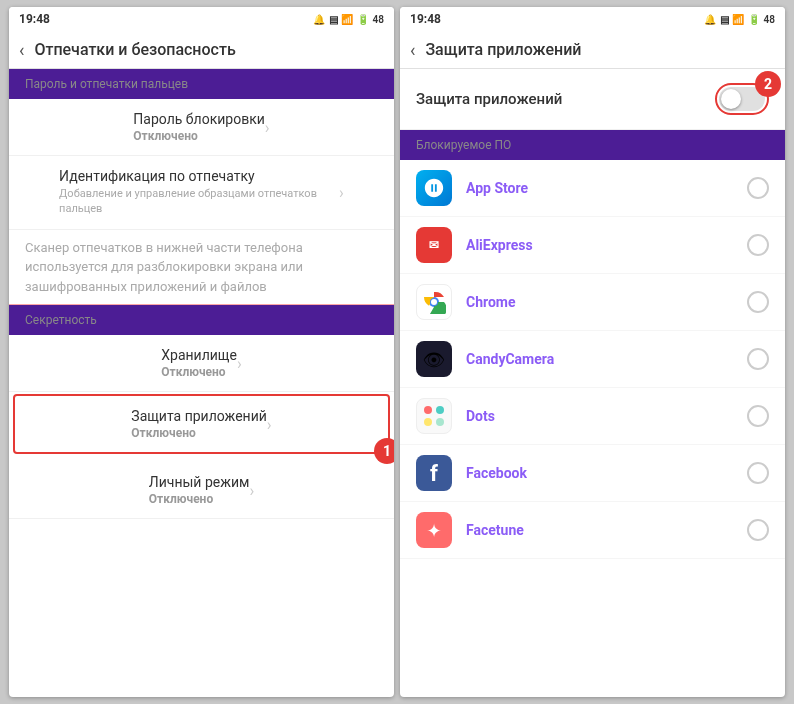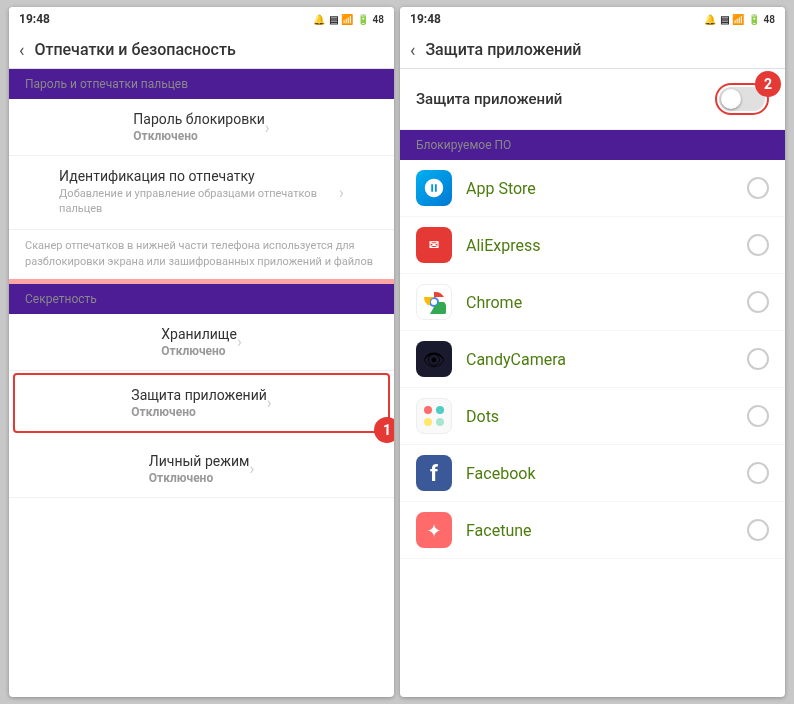--- a/index.html
+++ b/index.html
@@ -107,25 +107,25 @@
     }
     
     .highlighted {
       border: 2px solid #e53935;
       margin: 2px 4px;
       border-radius: 4px;
     }
     
     .info-block {
       padding: 8px 16px;
-      font-size: 11px;
+      font-size: 13px;
       color: #aaa;
       line-height: 1.5;
       background: #fff;
-      border-bottom: 5px solid #fca5a5;
+      border-bottom: 1px solid #fca5a5;
     }
     
     .toggle-row {
       display: flex;
       justify-content: space-between;
       align-items: center;
       padding: 14px 16px;
       background: #fff;
       border-bottom: 1px solid #f0f0f0;
     }
@@ -172,23 +172,24 @@
       height: 36px;
       border-radius: 8px;
       margin-right: 14px;
       display: flex;
       align-items: center;
       justify-content: center;
       font-size: 20px;
       flex-shrink: 0;
     }
     .app-name {
-      font-size: 16px;
-      color: #4d7c0f;
+      font-size: 14px;
+      color: #8b5cf6;
       flex: 1;
+      font-weight: bold;
     }
     .radio-circle {
       width: 22px;
       height: 22px;
       border-radius: 50%;
       border: 2px solid #ccc;
       background: #fff;
     }
     
     .num-badge {

